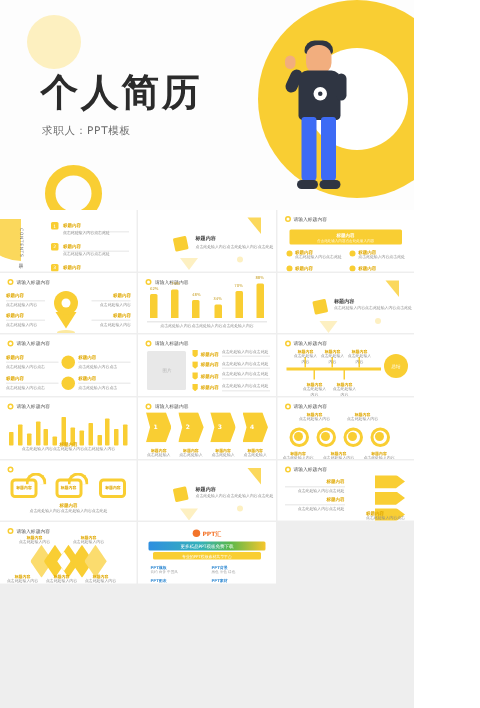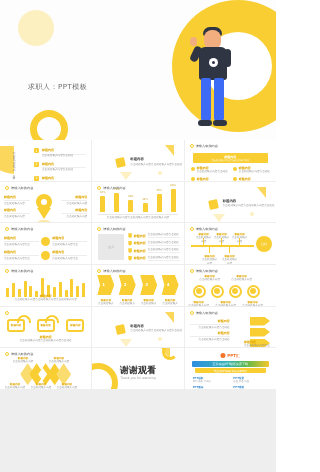--- a/index.html
+++ b/index.html
@@ -220,20 +220,21 @@
         <div class="p-head"></div>
       <div class="p-body"></div>
         <div class="p-logo"></div>
       <div class="p-armR"></div>
       <div class="p-legL"></div>
         <div class="p-legR"></div>
       <div class="p-shoeL"></div>
         <div class="p-shoeR"></div>
     </div>
 
+    <div class="cover-title">个人简历</div>
     <div class="cover-sub">求职人：PPT模板</div>
   </div>
 
   <div class="grid">
 
     <div class="thumb">
       <div class="t1-quarter"></div>
       <div class="t1-vtext">CONTENTS 目录</div>
       <div class="t1-list">
         <div class="t1-item">
@@ -674,27 +675,20 @@
       <div style="position:absolute;left:30px;top:34px;width:22px;text-align:center">
         <div class="mini-b" style="font-size:2.6px">标题内容</div>
         <div class="mini">点击此处输入内容</div>
         </div>
       <div style="position:absolute;left:56px;top:34px;width:22px;text-align:center">
         <div class="mini-b" style="font-size:2.6px">标题内容</div>
         <div class="mini">点击此处输入内容</div>
         </div>
     </div>
 
-    <div class="thumb">
-      <div class="thx-tri"></div>
-      <div class="thx-cres"></div>
-      <div class="thx-ring"></div>
-      <div class="thx-t">谢谢观看</div>
-      <div class="thx-s">Thank you for watching</div>
-    </div>
 
     <div class="thumb">
       <div class="br-logo">
         <span class="br-mark"></span>
         <span class="br-name">PPT汇</span>
       </div>
       <div class="br-bar1">更多精品PPT模板免费下载</div>
       <div class="br-bar2">专业的PPT模板素材共享平台</div>
       <div class="br-cols">
         <div class="br-cell">

